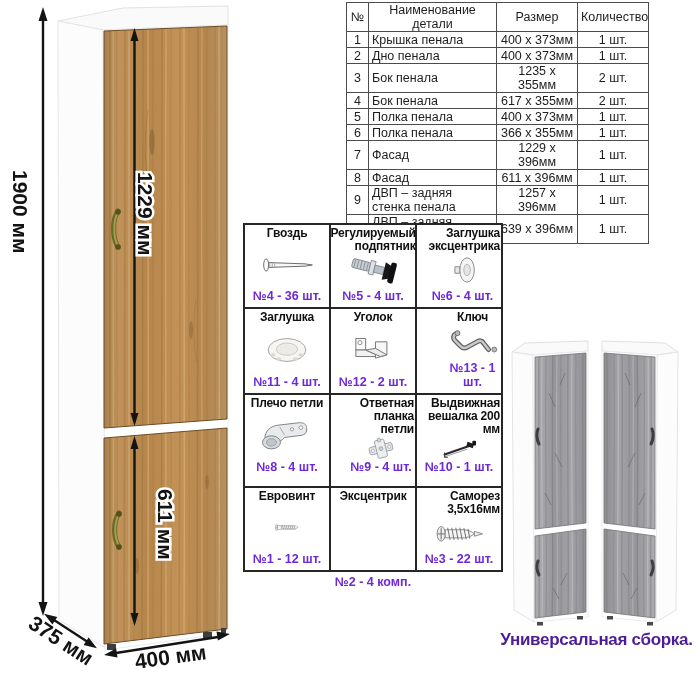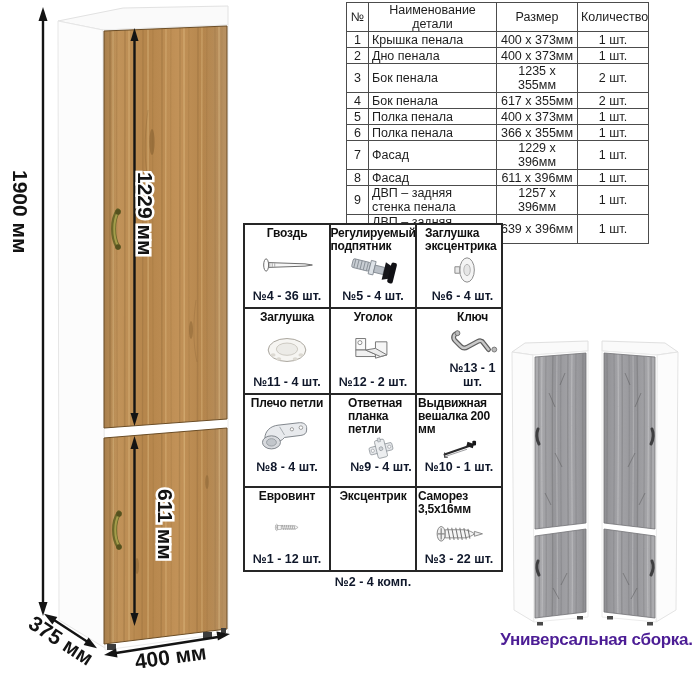--- a/index.html
+++ b/index.html
@@ -21,24 +21,24 @@
   .pt th{text-align:center;}
 
   
   #hardware-wrap{left:243px;top:223px;}
   table.hw{border-collapse:collapse;table-layout:fixed;width:253px;}
   .hw td{width:84px;padding:0;vertical-align:top;}
   .hw td.hwcell{border:2px solid #262626;background:#fff;}
   .hw td.noborder{border:none;}
   .hwin{display:flex;flex-direction:column;justify-content:space-between;
         align-items:center;padding:2px 1px;}
-  .hw-title{font-weight:bold;font-size:12px;text-align:left;line-height:1.1;
+  .hw-title{font-weight:bold;font-size:12px;text-align:right;line-height:1.1;
             color:#101010;letter-spacing:-0.2px;}
   .hw-icon{width:62px;height:36px;flex:0 1 auto;display:block;}
-  .hw-count{font-weight:bold;font-size:12.5px;color:#0f172a;text-align:center;}
+  .hw-count{font-weight:bold;font-size:12.5px;color:#6d28d9;text-align:center;}
 
   
   #caption{left:494px;top:630px;width:205px;text-align:center;
            font-size:17px;font-weight:bold;color:#4c1d95;letter-spacing:-0.3px;}
 
   
   svg text.dim{font-family:"Liberation Sans",sans-serif;font-weight:bold;
                font-size:21px;fill:#131313;}
   svg text.halo{stroke:#fff;stroke-width:5px;paint-order:stroke;}
 </style>

